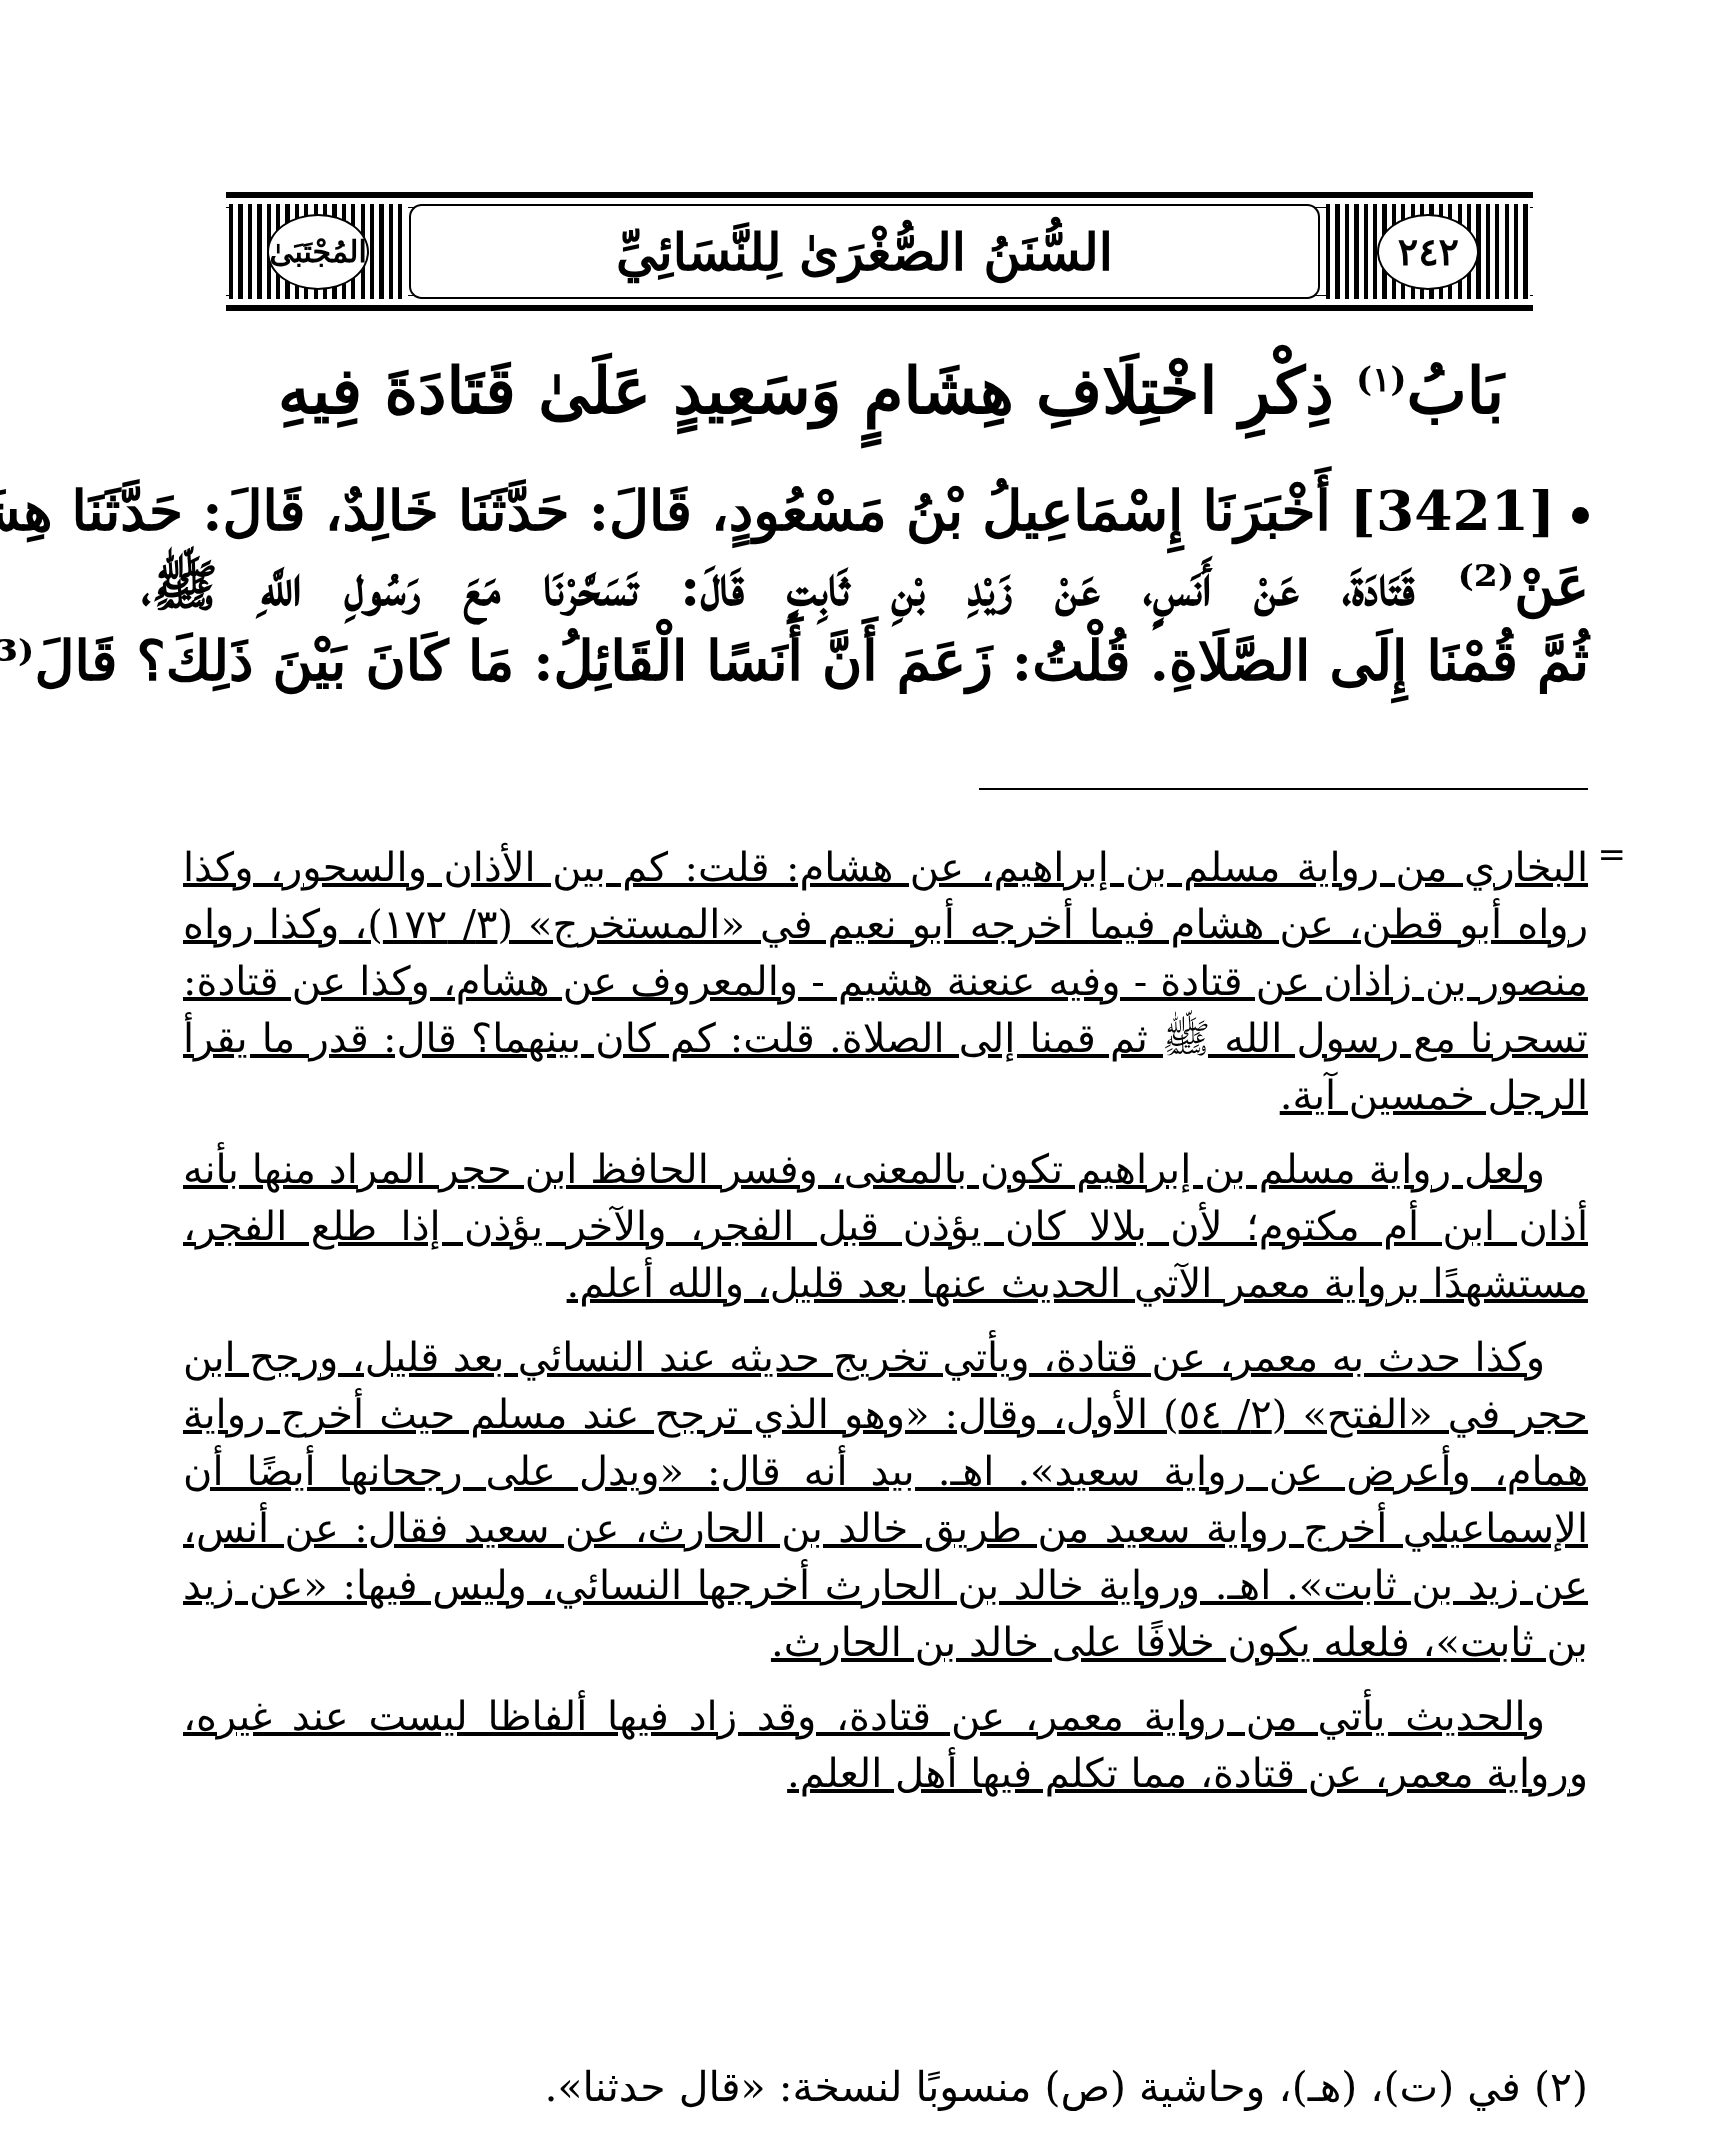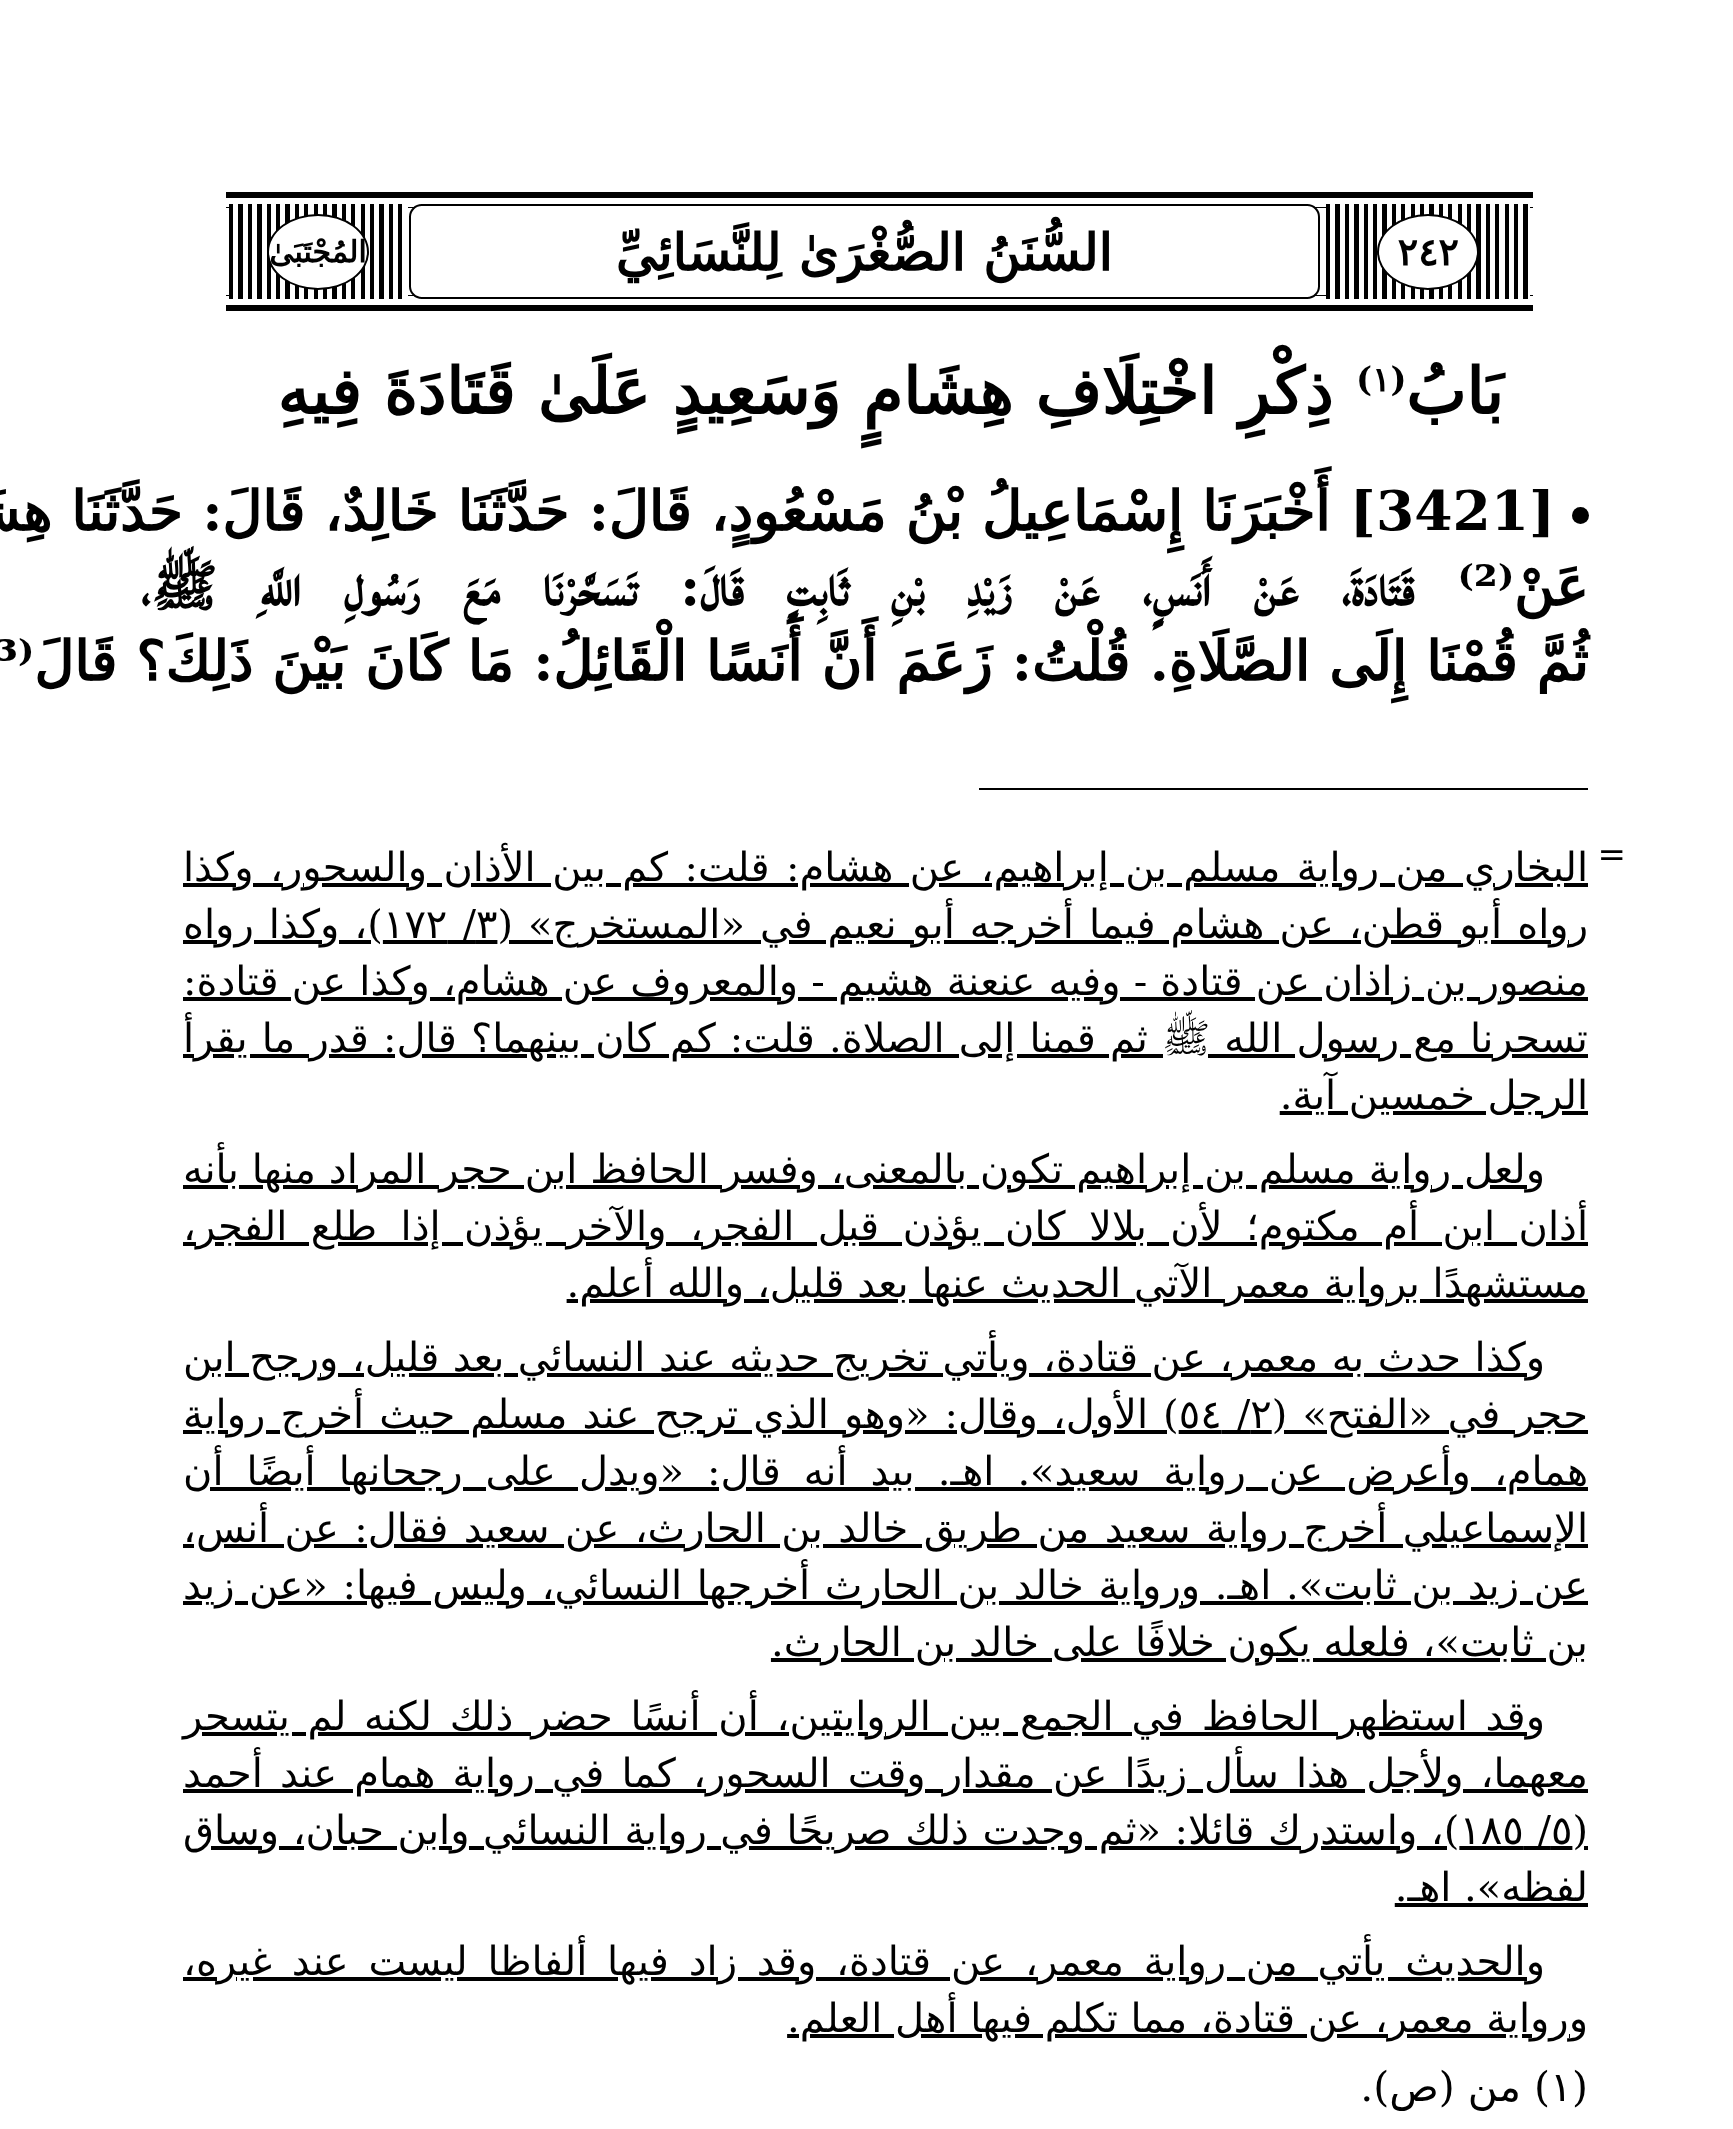--- a/index.html
+++ b/index.html
@@ -58,22 +58,20 @@
   <span class="line">ثُمَّ قُمْنَا إِلَى الصَّلَاةِ. قُلْتُ: زَعَمَ أَنَّ أَنَسًا الْقَائِلُ: مَا كَانَ بَيْنَ ذَلِكَ؟ قَالَ⁽³⁾:</span>
 </div>
 
 <div class="rule"></div>
 
 <div class="notes">
   <span class="dash-mark">=</span>
   <p class="cont">البخاري من رواية مسلم بن إبراهيم، عن هشام: قلت: كم بين الأذان والسحور، وكذا رواه أبو قطن، عن هشام فيما أخرجه أبو نعيم في «المستخرج» (٣/ ١٧٢)، وكذا رواه منصور بن زاذان عن قتادة - وفيه عنعنة هشيم - والمعروف عن هشام، وكذا عن قتادة: تسحرنا مع رسول الله ﷺ ثم قمنا إلى الصلاة. قلت: كم كان بينهما؟ قال: قدر ما يقرأ الرجل خمسين آية.</p>
   <p class="ind">ولعل رواية مسلم بن إبراهيم تكون بالمعنى، وفسر الحافظ ابن حجر المراد منها بأنه أذان ابن أم مكتوم؛ لأن بلالا كان يؤذن قبل الفجر، والآخر يؤذن إذا طلع الفجر، مستشهدًا برواية معمر الآتي الحديث عنها بعد قليل، والله أعلم.</p>
   <p class="ind">وكذا حدث به معمر، عن قتادة، ويأتي تخريج حديثه عند النسائي بعد قليل، ورجح ابن حجر في «الفتح» (٢/ ٥٤) الأول، وقال: «وهو الذي ترجح عند مسلم حيث أخرج رواية همام، وأعرض عن رواية سعيد». اهـ. بيد أنه قال: «ويدل على رجحانها أيضًا أن الإسماعيلي أخرج رواية سعيد من طريق خالد بن الحارث، عن سعيد فقال: عن أنس، عن زيد بن ثابت». اهـ. ورواية خالد بن الحارث أخرجها النسائي، وليس فيها: «عن زيد بن ثابت»، فلعله يكون خلافًا على خالد بن الحارث.</p>
-  <p class="ind">وقد استظهر الحافظ في الجمع بين الروايتين، أن أنسًا حضر ذلك لكنه لم يتسحر معهما، ولأجل هذا سأل زيدًا عن مقدار وقت السحور، كما في رواية همام عند أحمد (٥/ ١٨٥)، واستدرك قائلا: «ثم وجدت ذلك صريحًا في رواية النسائي وابن حبان، وساق لفظه». اهـ.</p>
   <p class="ind">والحديث يأتي من رواية معمر، عن قتادة، وقد زاد فيها ألفاظا ليست عند غيره، ورواية معمر، عن قتادة، مما تكلم فيها أهل العلم.</p>
 </div>
 
 <div class="fnlist">
-  <div>(١) من (ص).</div>
   <div>(٢) في (ت)، (هـ)، وحاشية (ص) منسوبًا لنسخة: «قال حدثنا».</div>
 
 </div>
 
 
 </body></html>

